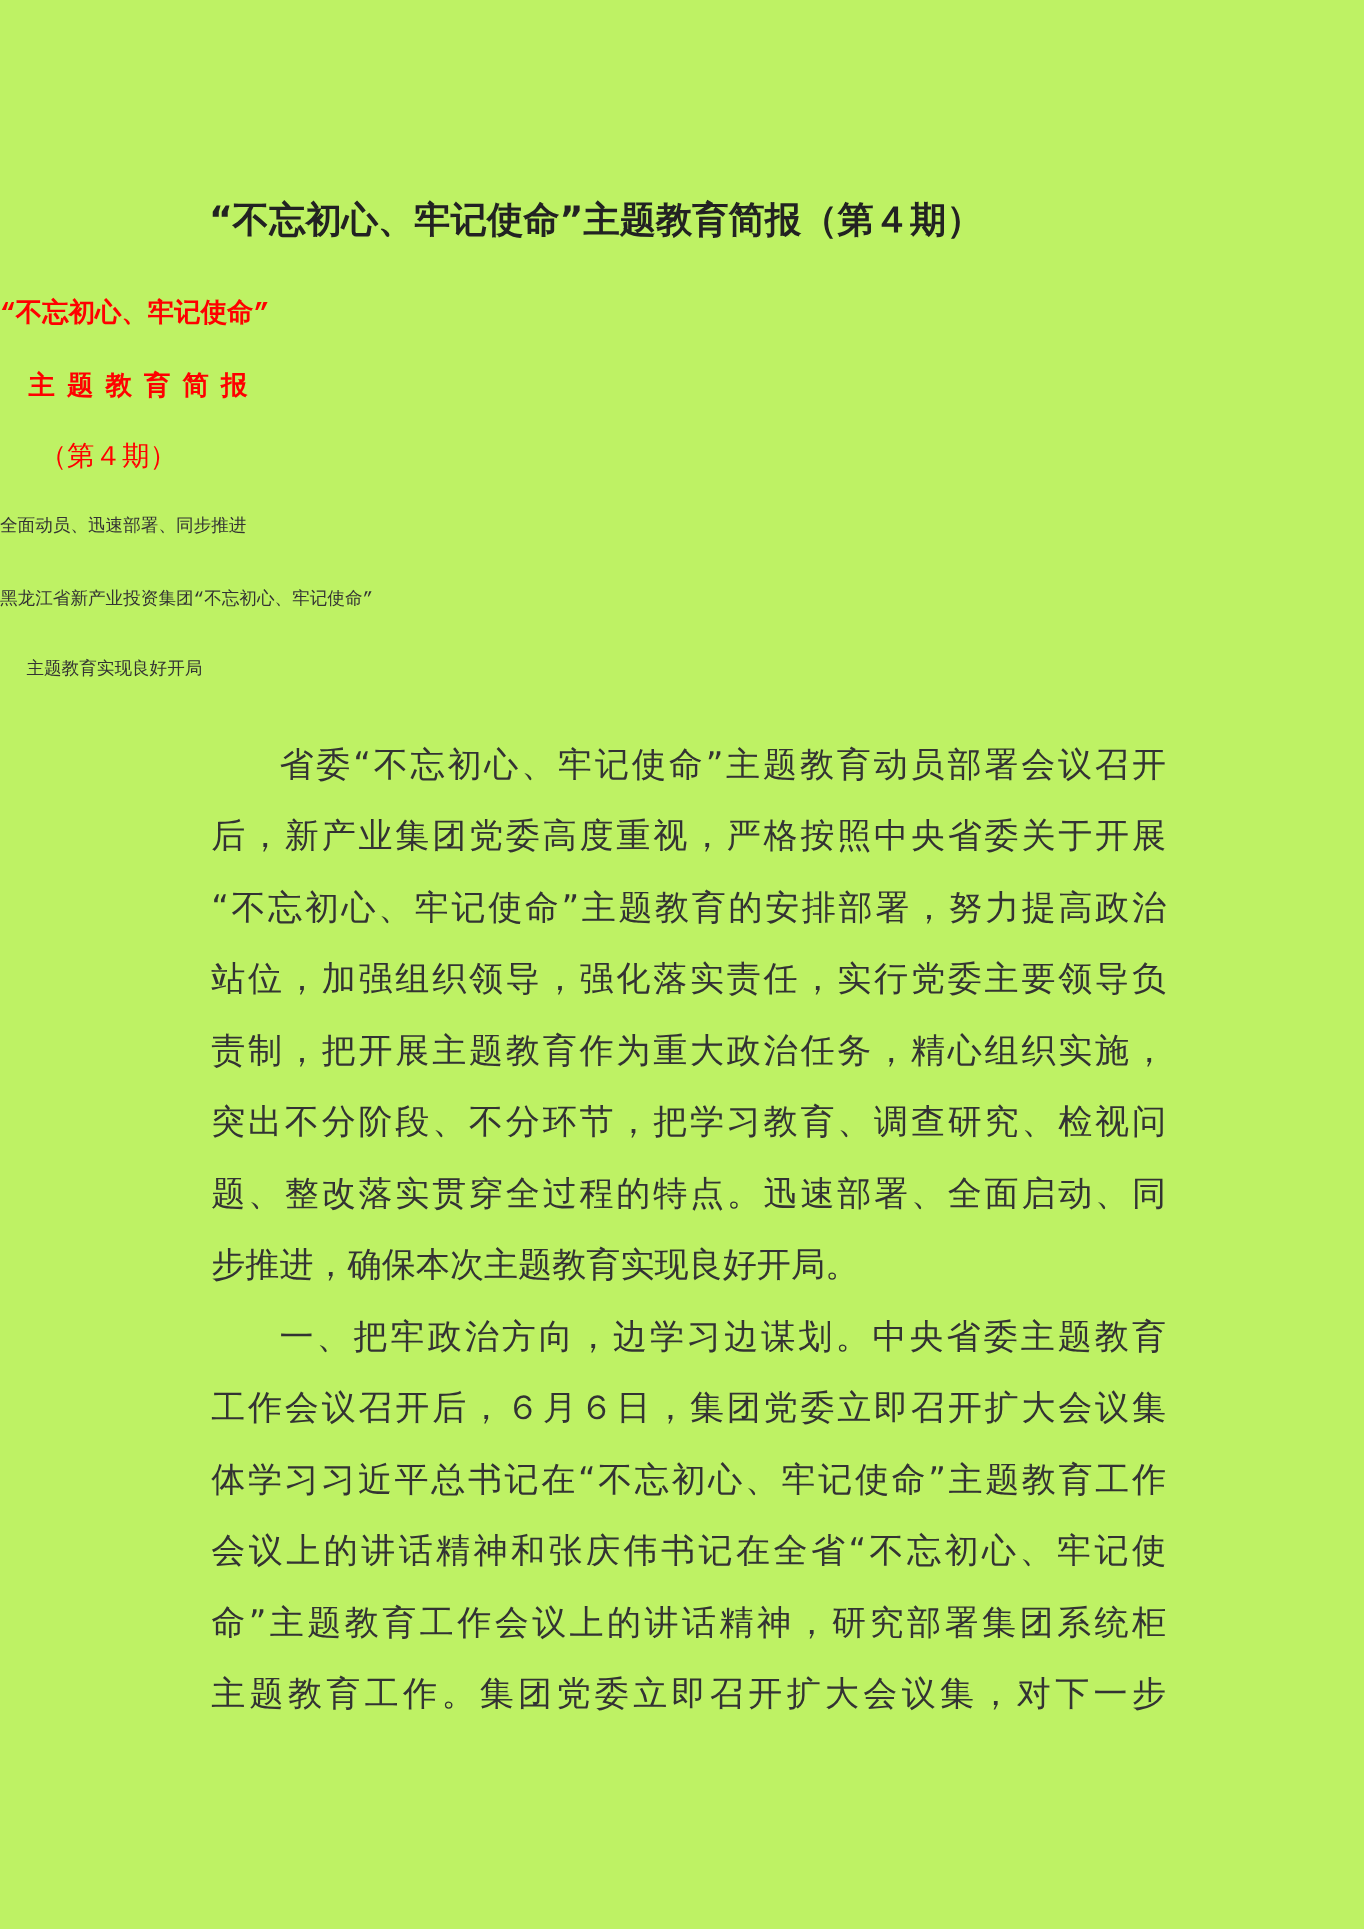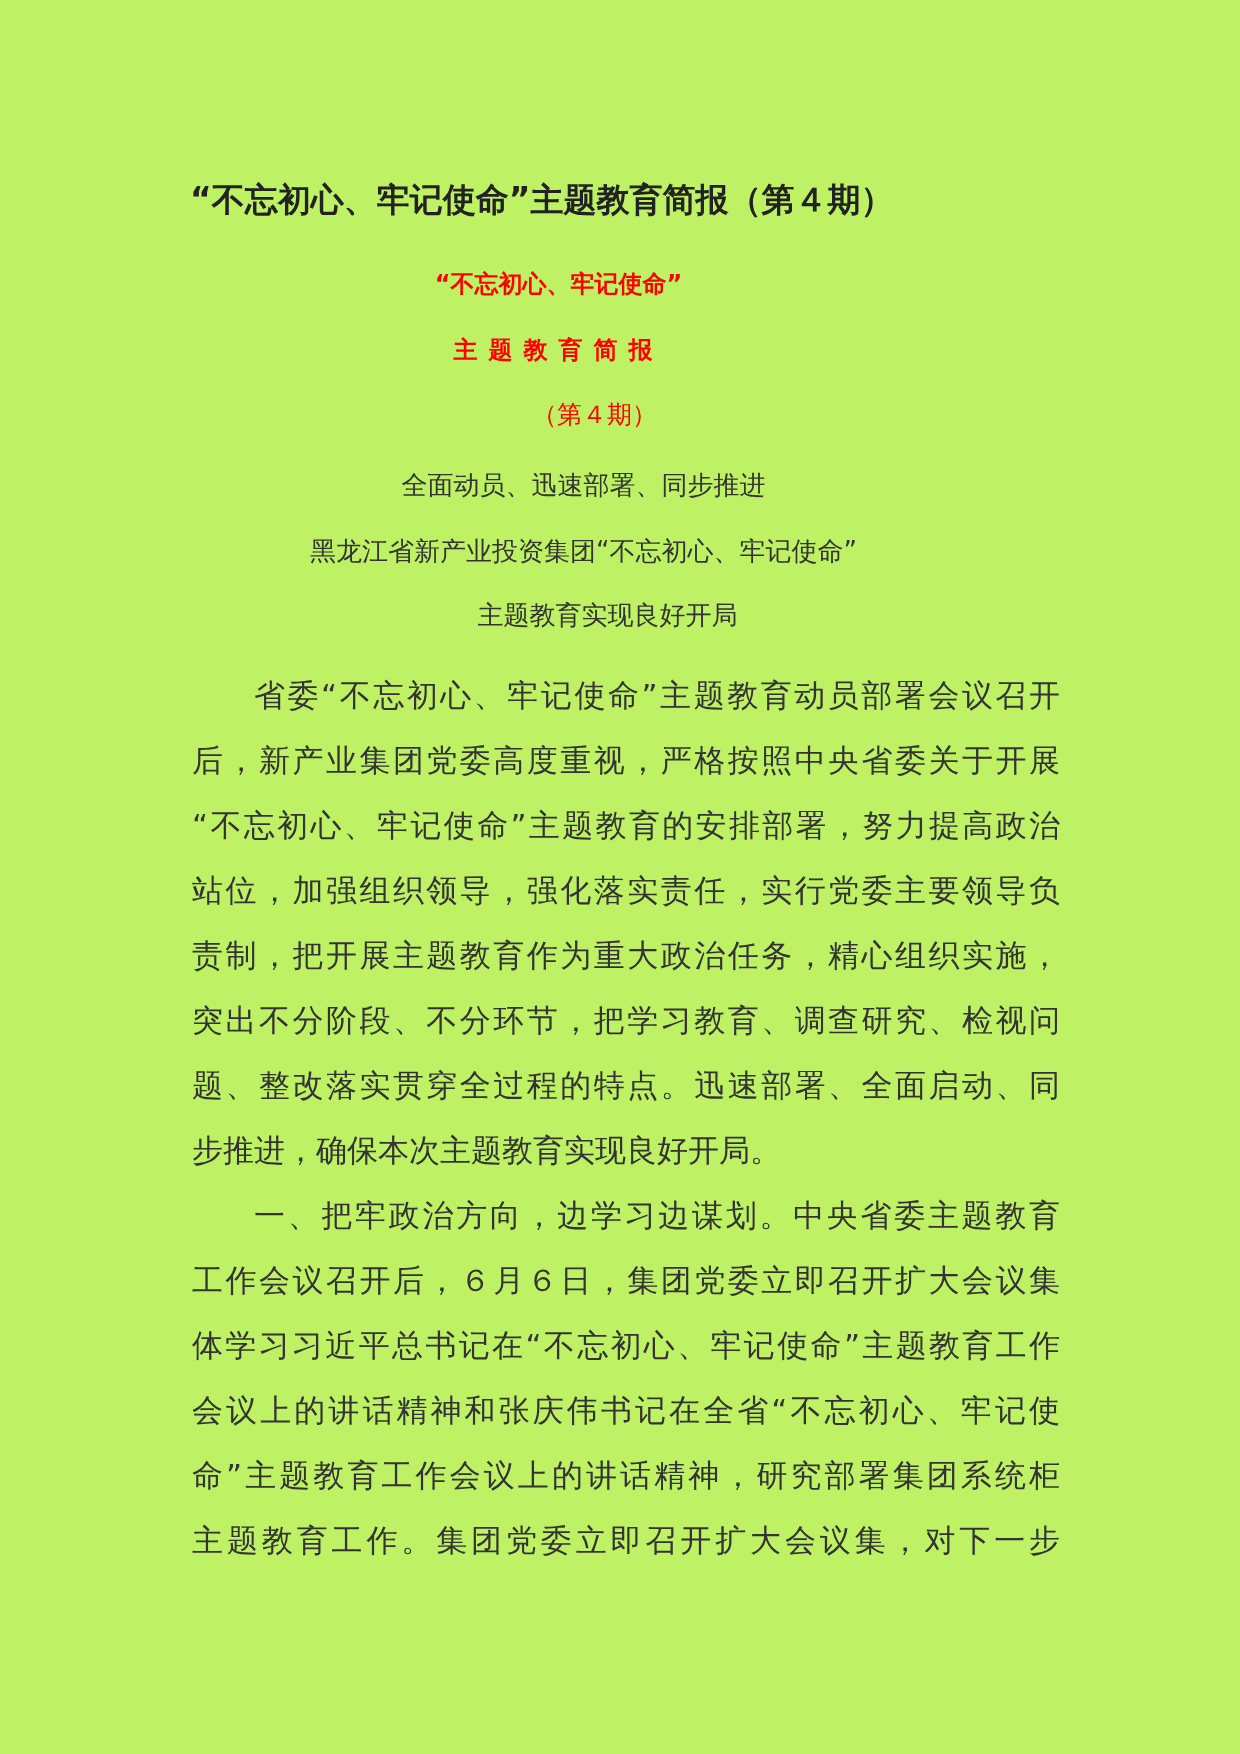--- a/index.html
+++ b/index.html
@@ -1,41 +1,41 @@
 <!DOCTYPE html>
 <html><head>
 <meta charset="utf-8">
 <style>
   html, body { margin: 0; padding: 0; background: #ffffff; }
   body { width: 1240px; height: 1754px; position: relative; overflow: hidden;
          font-family: "DejaVu Sans", "Liberation Sans", sans-serif; color: #333333; }
   .page { position: absolute; left: 0; top: 0; width: 1240px; height: 1754px; background: #bef264; }
   .doc-title { position: absolute; left: 190px; top: 178px; width: 900px;
                font-size: 33px; font-weight: bold; color: #222222; white-space: nowrap; letter-spacing: 0px; }
-  .center-line { position: absolute; left: 0; width: 1117px; text-align: center; white-space: nowrap; }
+  .center-line { position: absolute; left: 0; width: 1117px; white-space: nowrap; font-family: Liberation Mono, monospace; }
   .red { color: #ff0000; font-weight: bold; font-size: 24px; }
   .red-spaced { letter-spacing: 11px; }
   .red-issue { color: #ff0000; font-size: 25px; font-weight: normal; }
-  .sub { font-size: 26px; color: #333333; padding-left: 25px; }
+  .sub { font-size: 16px; color: #333333; }
   .body-text { position: absolute; left: 192px; width: 868px; top: 663px;
                font-size: 31px; line-height: 65px; color: #333333; }
   .para { margin: 0; text-align: justify; text-align-last: left; }
   .para .line { display: block; white-space: nowrap; text-align-last: justify; text-align: justify; }
   .para .line.last { text-align-last: left; }
   .indent { padding-left: 62px; }
 </style>
 </head>
 <body>
 
 <div class="page">
 
   <div class="doc-title">“不忘初心、牢记使命”主题教育简报（第４期）</div>
 
   <div class="center-line red" style="top:268px;">“不忘初心、牢记使命”</div>
-  <div class="center-line red red-spaced" style="top:334px;">主题教育简报</div>
+  <div class="center-line red red-spaced" style="top:334px;padding-left:26px;">主题教育简报</div>
   <div class="center-line red-issue" style="top:398px;padding-left:36px;">（第４期）</div>
 
   <div class="center-line sub" style="top:468px;">全面动员、迅速部署、同步推进</div>
   <div class="center-line sub" style="top:534px;">黑龙江省新产业投资集团“不忘初心、牢记使命”</div>
   <div class="center-line sub" style="top:598px;margin-left:24px;">主题教育实现良好开局</div>
 
   <div class="body-text">
     <div class="para">
       <span class="line indent">省委“不忘初心、牢记使命”主题教育动员部署会议召开</span>
       <span class="line">后，新产业集团党委高度重视，严格按照中央省委关于开展</span>

